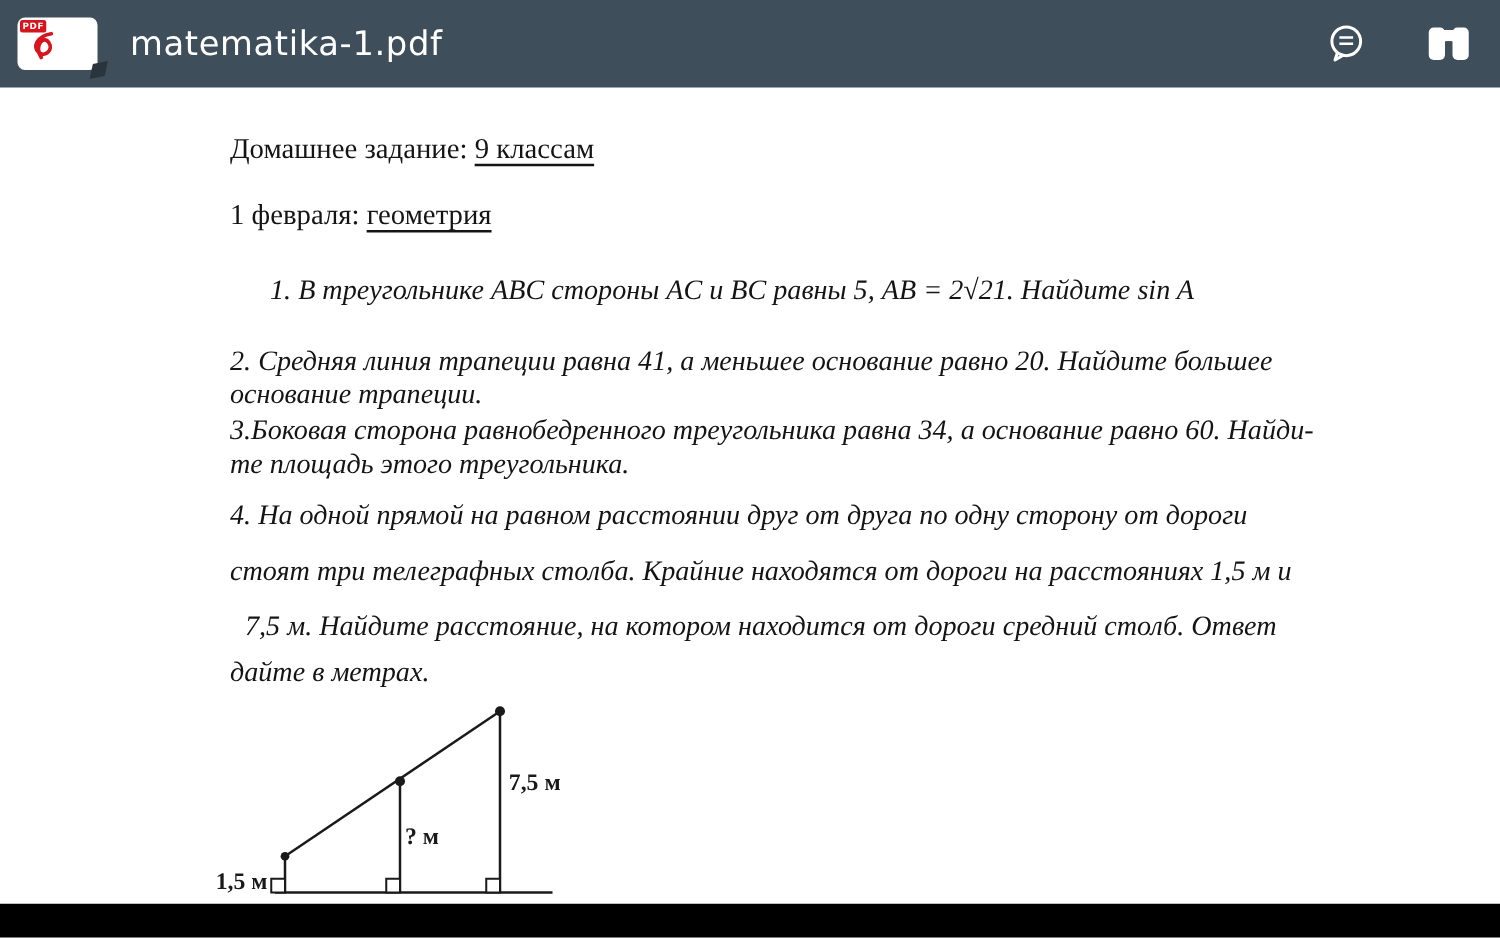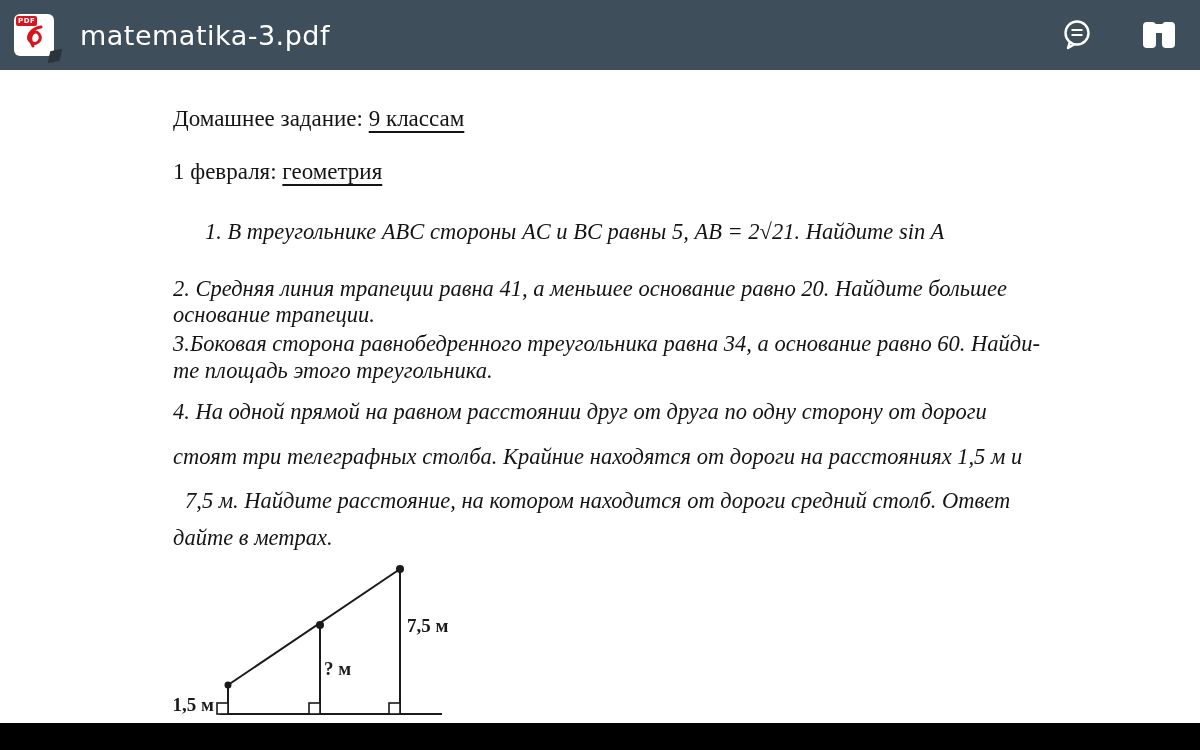--- a/index.html
+++ b/index.html
@@ -15,21 +15,21 @@
   
   .header {
     position: absolute; top:0; left:0;
     width: 100%; height: 70px;
     background: #3f4e5b;
     display: flex; align-items: center;
     padding: 0 22px 0 14px;
   }
   .pdf-tile {
     position: relative;
-    width: 40px; height: 42px;
+    width: 64px; height: 42px;
     background: #ffffff;
     border-radius: 6px;
     flex: 0 0 auto;
   }
   .pdf-badge {
     position: absolute; top: 2px; left: 2px;
     background: #d6151f; color: #fff;
     font-family: "DejaVu Sans", sans-serif;
     font-size: 7px; font-weight: bold;
     padding: 1px 2px; border-radius: 2px;
@@ -51,21 +51,21 @@
   }
   .header-actions {
     margin-left: auto;
     display: flex; align-items: center; gap: 46px;
   }
   .icon-btn { display: flex; align-items: center; justify-content: center; cursor: pointer; }
 
   
   .doc-line {
     position: absolute;
-    left: 173px;
+    left: 184px;
     color: #141414;
     white-space: nowrap;
   }
   .t-plain { font-size: 23px; font-style: normal; }
   .t-ital  { font-size: 22.5px; font-style: italic; }
   .uline { text-decoration: underline; text-underline-offset: 5px; text-decoration-thickness: 1.5px; }
 
   
   .diagram { position: absolute; left: 172px; top: 558px; }
   .diagram text {
@@ -87,21 +87,21 @@
 
 <div class="header">
   <div class="pdf-tile">
     <span class="pdf-badge">PDF</span>
     <svg class="pdf-swirl" width="32" height="32" viewBox="0 0 32 32">
       <path d="M22 7 C 10 9, 7 18, 12 22 C 17 26, 24 20, 20 14 C 16 8, 8 16, 14 26" fill="none" stroke="#d6151f" stroke-width="3" stroke-linecap="round"></path>
     </svg>
     <div class="pdf-fold"></div>
   </div>
 
-  <div class="filename">matematika-3.pdf</div>
+  <div class="filename">matematika-1.pdf</div>
 
   <div class="header-actions">
     <div class="icon-btn">
       <svg width="34" height="34" viewBox="0 0 34 34">
         <circle cx="17" cy="15" r="11.5" fill="none" stroke="#ffffff" stroke-width="2.4"></circle>
         <path d="M10 24 L8 30 L15 26" fill="none" stroke="#ffffff" stroke-width="2.4" stroke-linejoin="round"></path>
         <line x1="11.5" y1="12" x2="22.5" y2="12" stroke="#ffffff" stroke-width="2"></line>
         <line x1="11.5" y1="17" x2="22.5" y2="17" stroke="#ffffff" stroke-width="2"></line>
       </svg>
     </div>

